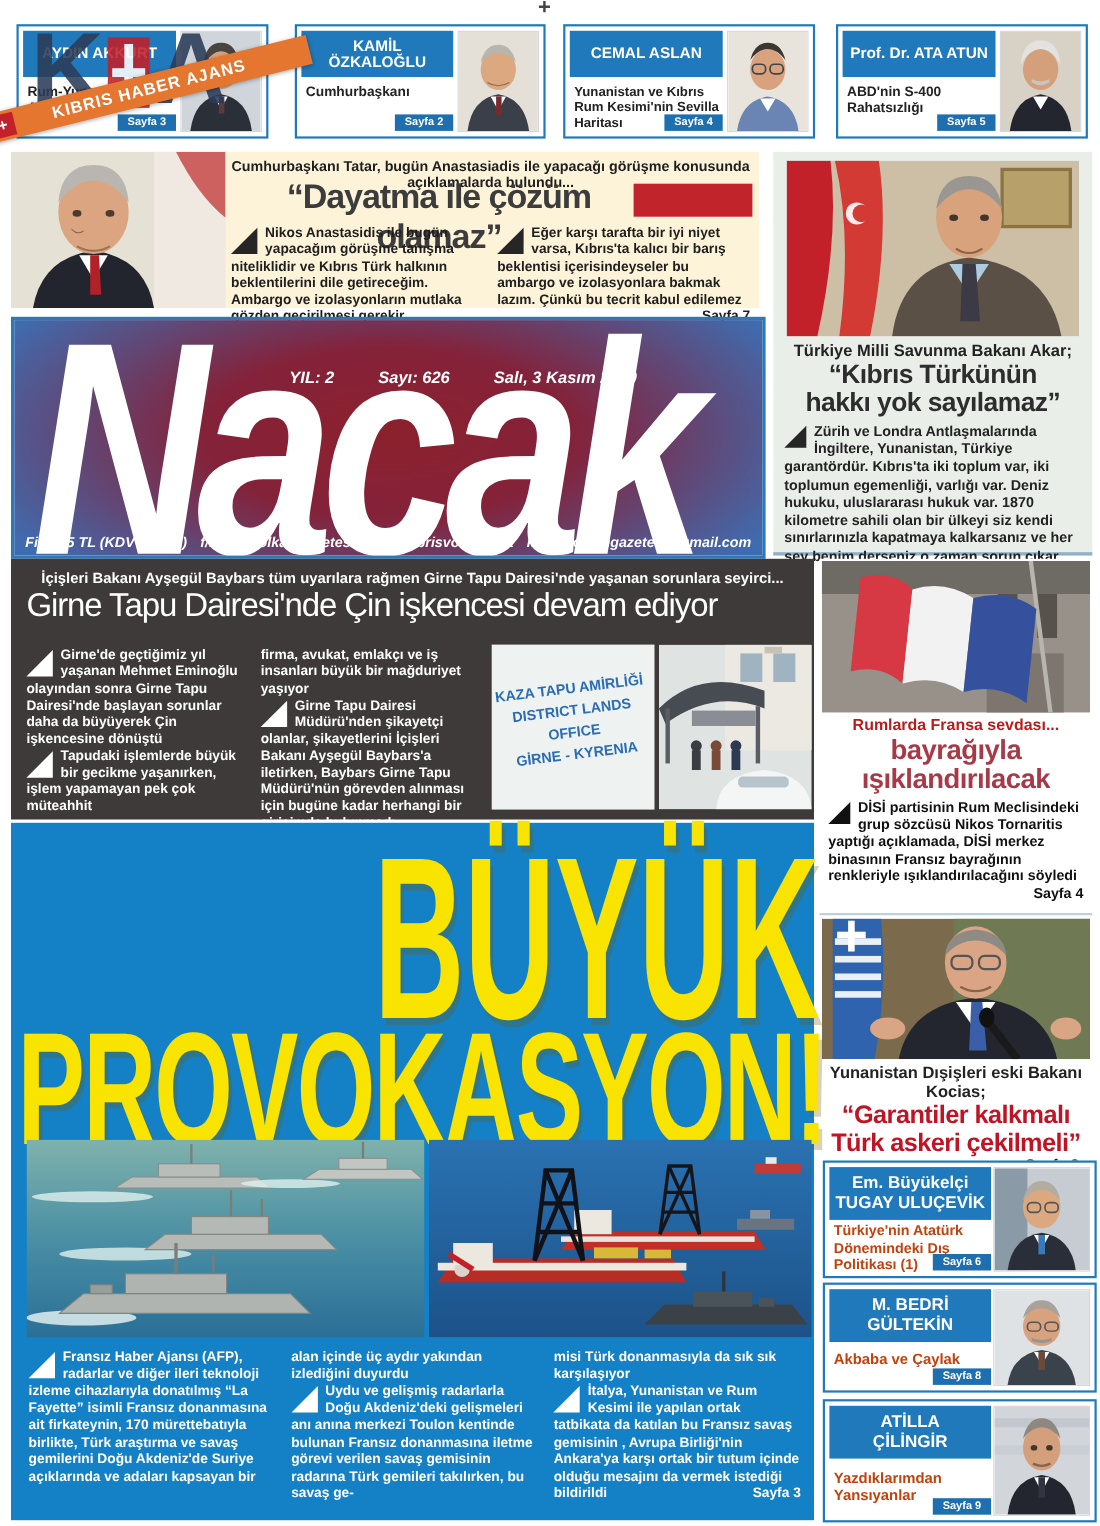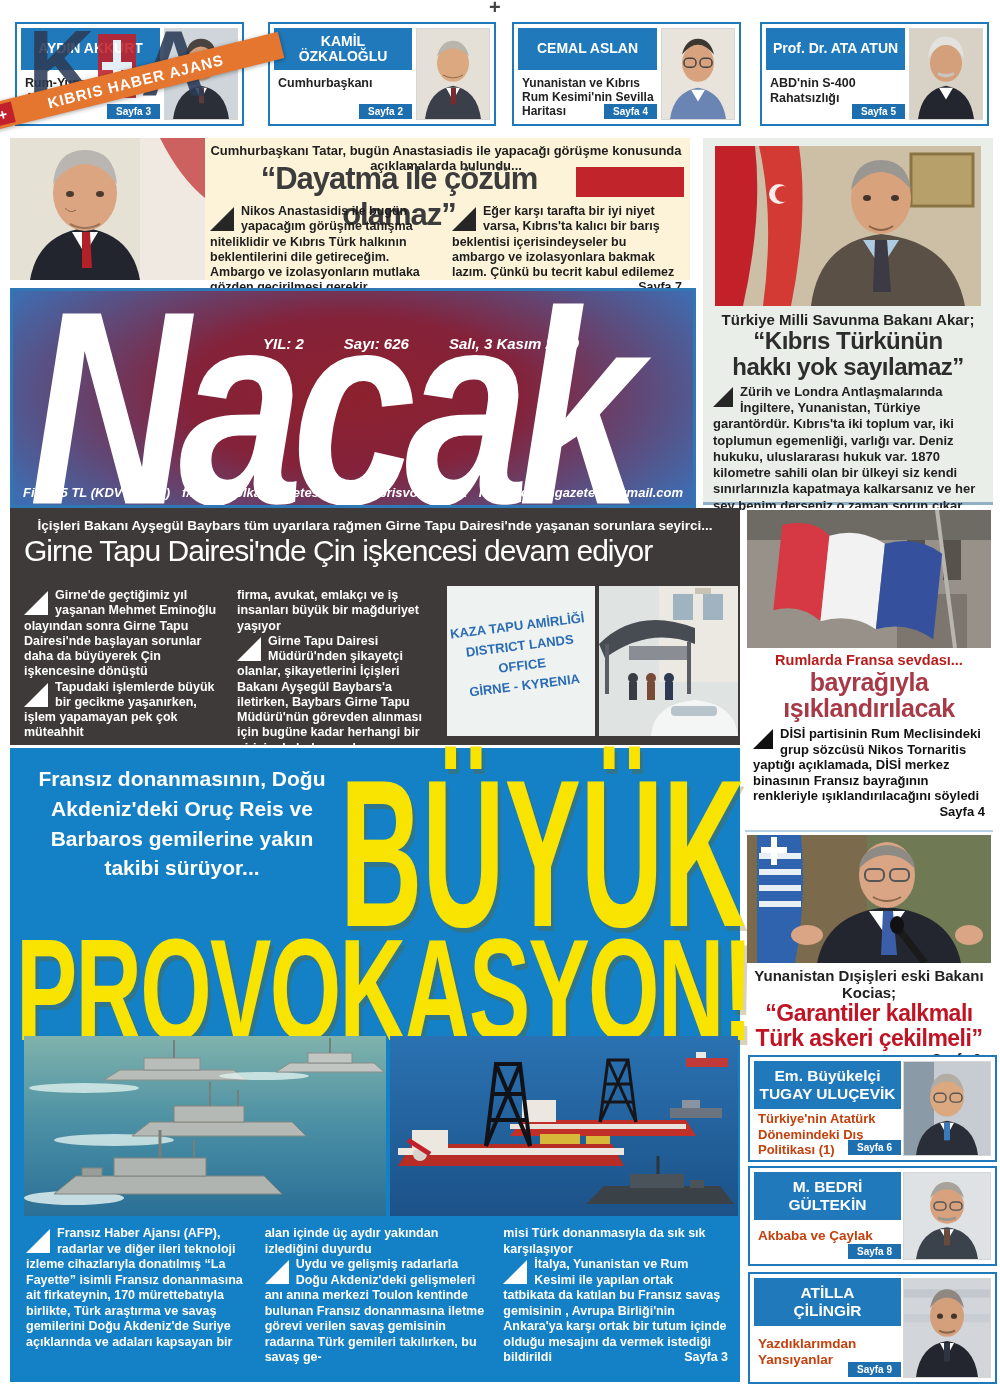--- a/index.html
+++ b/index.html
@@ -353,21 +353,20 @@
     </div>
     <div class="kocias-kick">Yunanistan Dışişleri eski Bakanı Kocias;</div>
     <div class="kocias-head">
       <div>“Garantiler kalkmalı</div>
       <div>Türk askeri çekilmeli”</div>
     </div>
     <div class="kocias-page">Sayfa 2</div>
   </div>
 
   <div class="provo">
-    <div class="provo-intro">Fransız donanmasının, Doğu Akdeniz'deki Oruç Reis ve Barbaros gemilerine yakın takibi sürüyor...</div>
     <div class="buyuk">BÜYÜK</div>
     <div class="provo2">PROVOKASYON!</div>
 
     <div class="ships1">
       <svg viewBox="0 0 362 180" width="362" height="180">
         <defs>
             <linearGradient id="sea1" x1="0" y1="0" x2="0" y2="1">
           <stop offset="0" stop-color="#7fb2ac"></stop>
               <stop offset=".5" stop-color="#4a8fa4"></stop>
               <stop offset="1" stop-color="#2a6f96"></stop>

